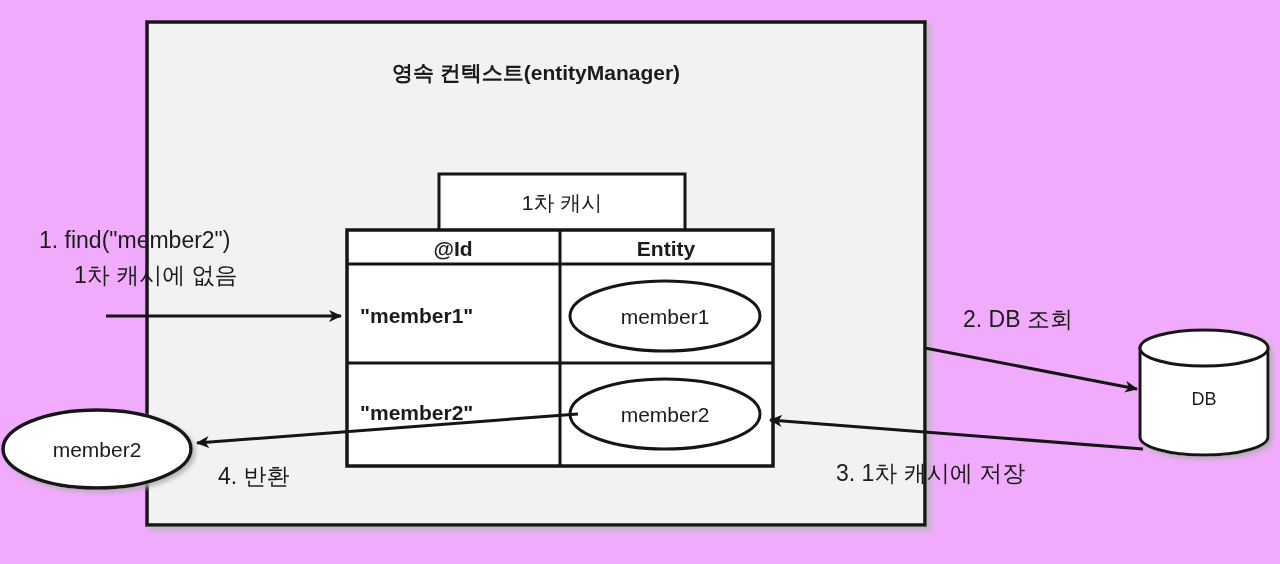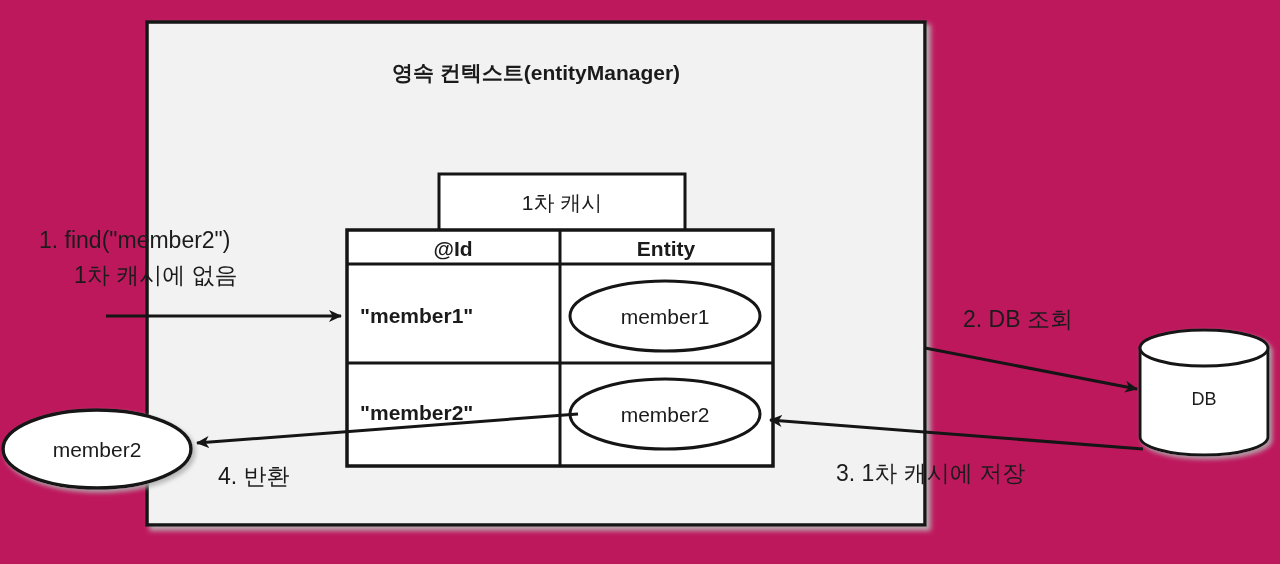--- a/index.html
+++ b/index.html
@@ -7,21 +7,21 @@
     padding: 0;
     background: #ffffff;
   }
   body {
     font-family: "Liberation Sans", "DejaVu Sans", sans-serif;
   }
   #canvas {
     position: relative;
     width: 1280px;
     height: 564px;
-    background: #be185d;
+    background: #f0abfc;
     overflow: hidden;
   }
   #diagram-svg {
     position: absolute;
     left: 0;
     top: 0;
     width: 1280px;
     height: 564px;
   }
   .svg-text {

